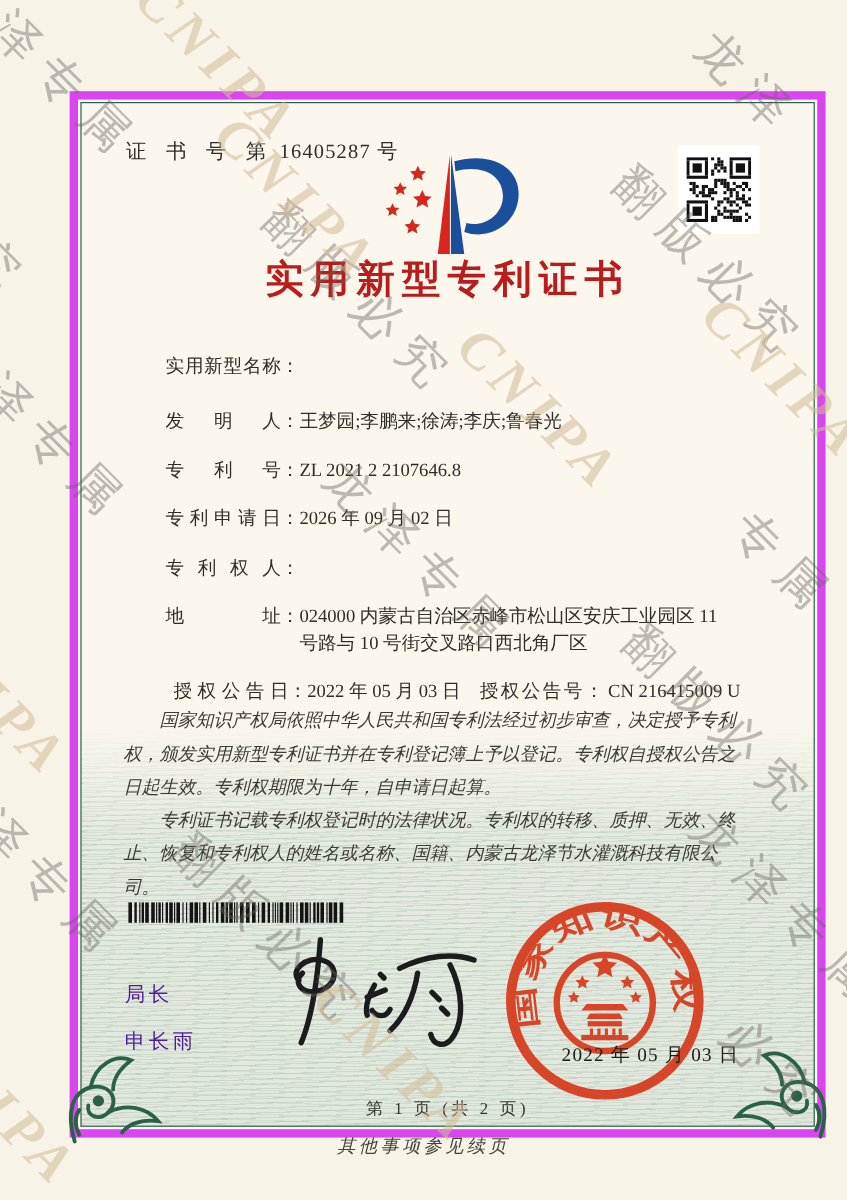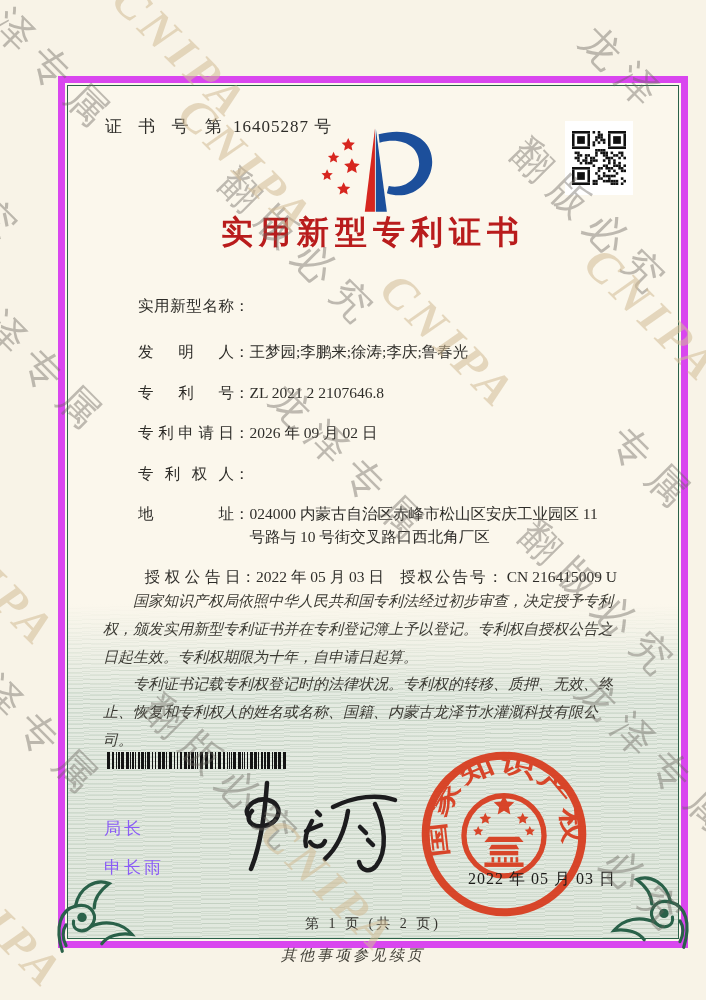--- a/index.html
+++ b/index.html
@@ -39,21 +39,21 @@
   .pair2{margin-left:16px;white-space:nowrap;}
   .pair2 .flabel2{letter-spacing:2px;}
   
   .paras{position:absolute;left:38px;top:505px;width:516px;font-size:15px;line-height:1.85;
          font-style:italic;color:#3b3a33;z-index:2;}
   .paras p{margin:0;text-indent:2em;}
   
   .barcode{position:absolute;left:42px;top:669px;height:17px;display:flex;align-items:stretch;z-index:2;}
   .barcode i{display:block;background:#141414;}
   .barcode s{display:block;}
-  .signer{position:absolute;left:39px;top:726px;font-size:17px;letter-spacing:3px;line-height:2.3;z-index:2;color:#8b5cf6;}
+  .signer{position:absolute;left:39px;top:726px;font-size:17px;letter-spacing:3px;line-height:2.3;z-index:2;color:#4c1d95;}
   .signature{position:absolute;left:148px;top:684px;width:205px;height:120px;z-index:2;}
   .seal{position:absolute;left:350px;top:662px;width:178px;height:178px;z-index:3;opacity:.92;}
   .seal-date{position:absolute;left:372px;top:786px;width:210px;text-align:center;font-size:16px;
              letter-spacing:1px;color:#1d1c1a;z-index:4;}
   .page-info{position:absolute;left:0;right:0;top:832px;text-align:center;font-size:14px;
              letter-spacing:3px;color:#34332e;z-index:2;}
   .note{position:absolute;left:0;right:0;top:946px;text-align:center;font-size:15px;font-style:italic;
         letter-spacing:3px;color:#44423a;z-index:2;}
   
   .orn{position:absolute;width:94px;height:94px;z-index:5;}

